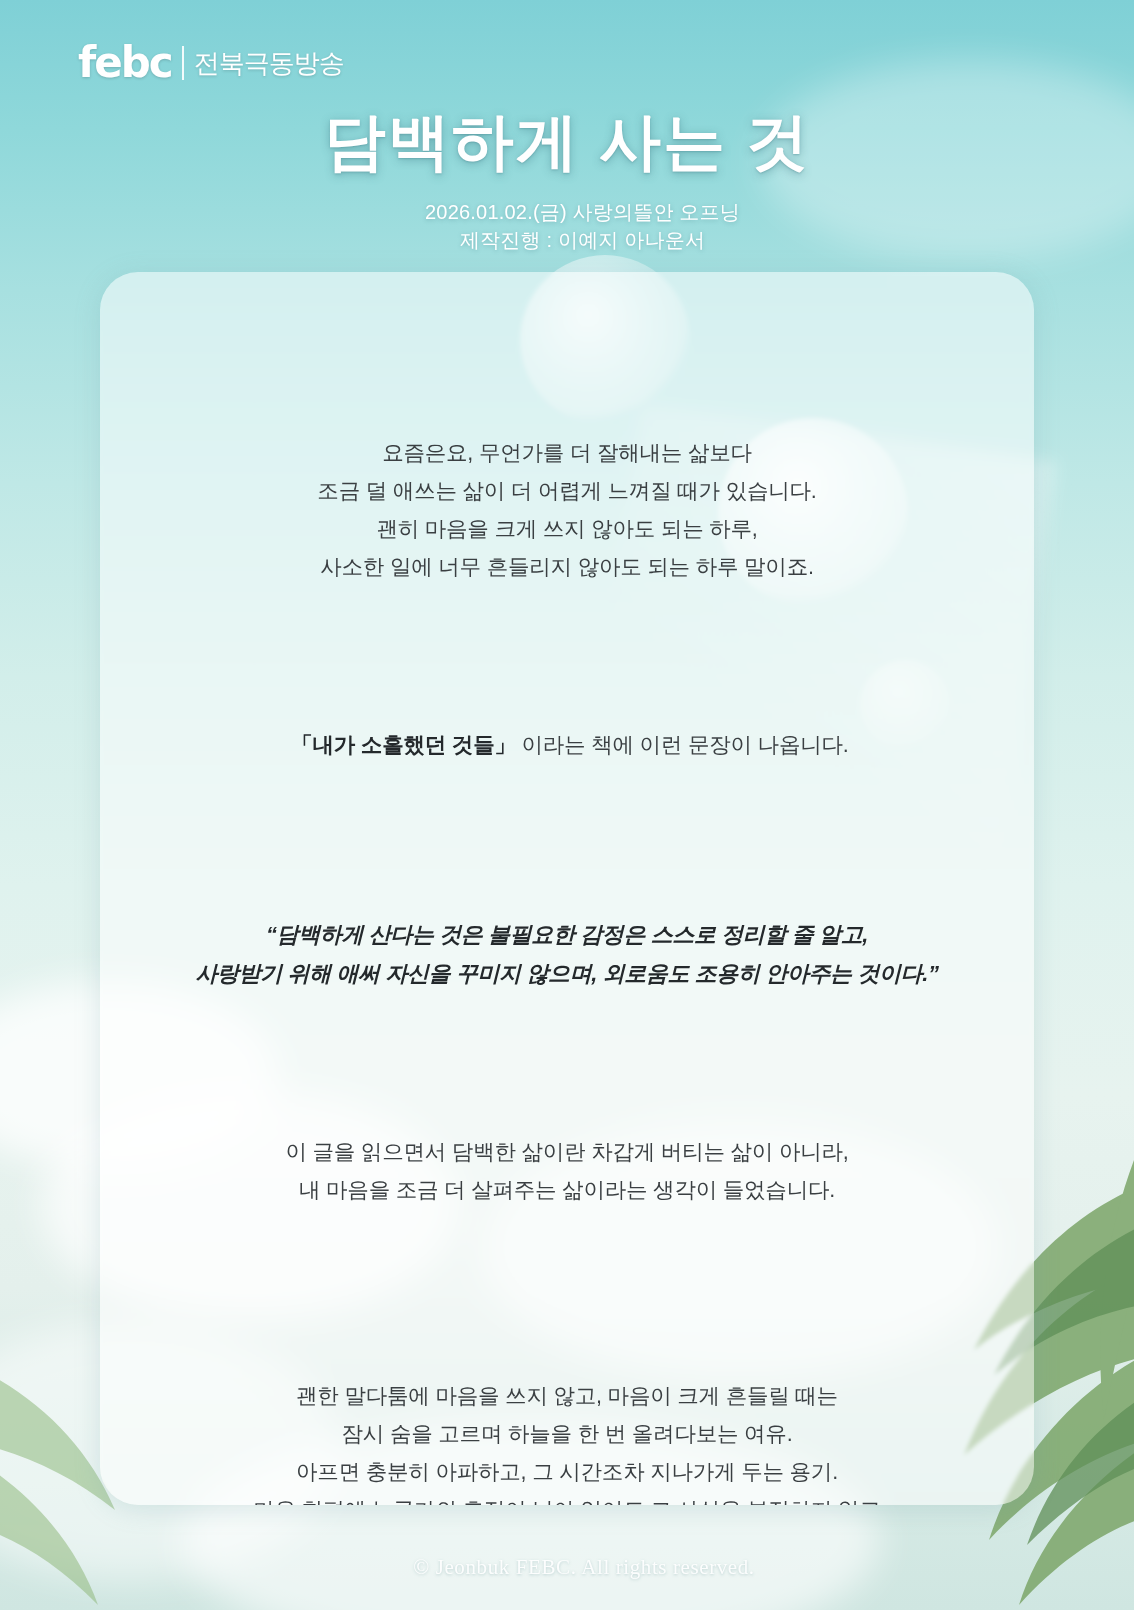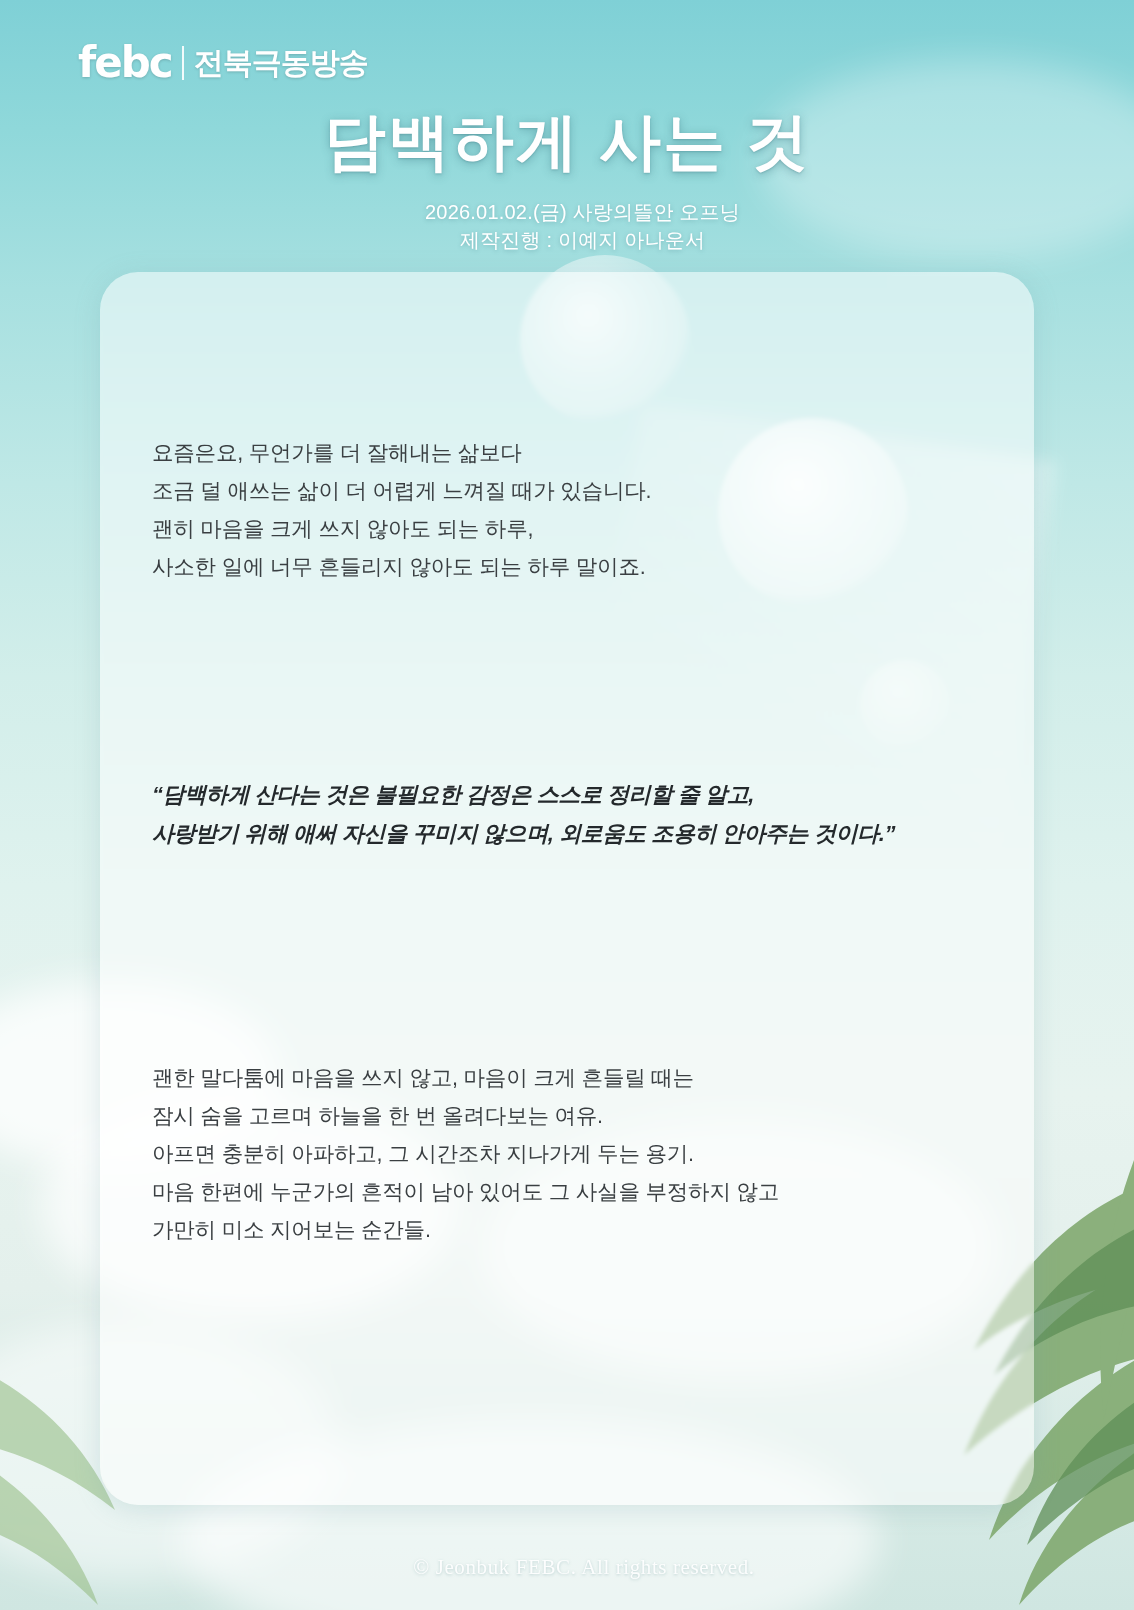--- a/index.html
+++ b/index.html
@@ -99,22 +99,22 @@
     font-family: "DejaVu Sans", sans-serif;
     text-shadow: 0 1px 3px rgba(0,0,0,0.18);
     line-height: 1;
     position: relative;
   }
   .logo-divider {
     width: 2px; height: 34px;
     background: rgba(255,255,255,0.9);
   }
   .logo-text {
-    font-size: 30px;
-    font-weight: bold;
+    font-size: 26px;
+    font-weight: normal;
     letter-spacing: -1px;
     text-shadow: 0 1px 3px rgba(0,0,0,0.18);
     white-space: nowrap;
   }
 
   .title {
     position: absolute;
     left: 0; right: 0; top: 100px;
     text-align: center;
     font-size: 62px;
@@ -141,20 +141,21 @@
     position: absolute;
     left: 100px; top: 272px;
     width: 934px; height: 1233px;
     border-radius: 38px;
     background: rgba(255,255,255,0.52);
     box-shadow: 0 4px 26px rgba(110,160,165,0.22);
     backdrop-filter: blur(2px);
     box-sizing: border-box;
     padding: 48px 52px;
     overflow: hidden;
+    text-align: center;
   }
 
   .body-text {
     color: #3a3f42;
     font-size: 21.5px;
     line-height: 38px;
     letter-spacing: -0.2px;
     white-space: pre-wrap;
   }
   .para { margin: 0 0 26px 0; white-space: pre-wrap; }
@@ -242,24 +243,27 @@
   </div>
 
   <div class="card">
     <div class="body-text">
 
       <p class="para">요즘은요, 무언가를 더 잘해내는 삶보다
 조금 덜 애쓰는 삶이 더 어렵게 느껴질 때가 있습니다.
 괜히 마음을 크게 쓰지 않아도 되는 하루,
 사소한 일에 너무 흔들리지 않아도 되는 하루 말이죠.</p>
 
+      <p class="para"><span class="bookname"> 「내가 소홀했던 것들」</span><span> 이라는 책에 이런 문장이 나옵니다.</span></p>
 
       <p class="quote">“담백하게 산다는 것은 불필요한 감정은 스스로 정리할 줄 알고,
 사랑받기 위해 애써 자신을 꾸미지 않으며, 외로움도 조용히 안아주는 것이다.”</p>
 
+      <p class="para">이 글을 읽으면서 담백한 삶이란 차갑게 버티는 삶이 아니라,
+내 마음을 조금 더 살펴주는 삶이라는 생각이 들었습니다.</p>
 
       <p class="para">괜한 말다툼에 마음을 쓰지 않고, 마음이 크게 흔들릴 때는
 잠시 숨을 고르며 하늘을 한 번 올려다보는 여유.
 아프면 충분히 아파하고, 그 시간조차 지나가게 두는 용기.
 마음 한편에 누군가의 흔적이 남아 있어도 그 사실을 부정하지 않고
 가만히 미소 지어보는 순간들.</p>
 
       
 
       

